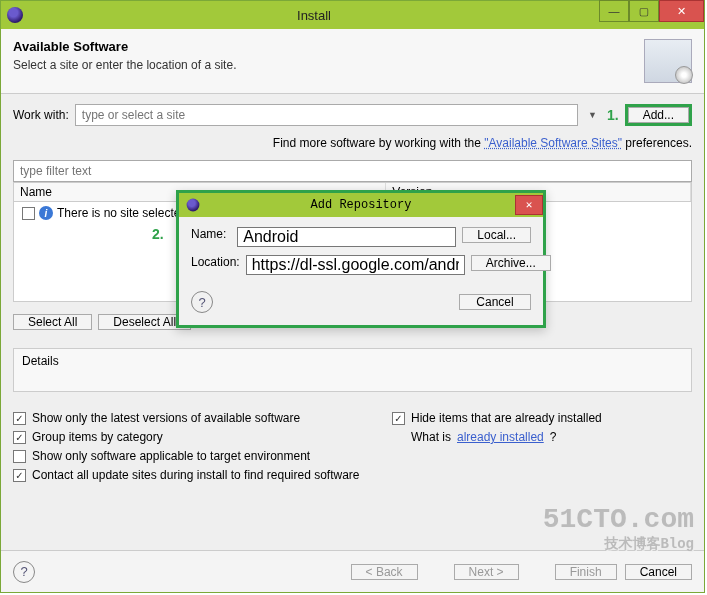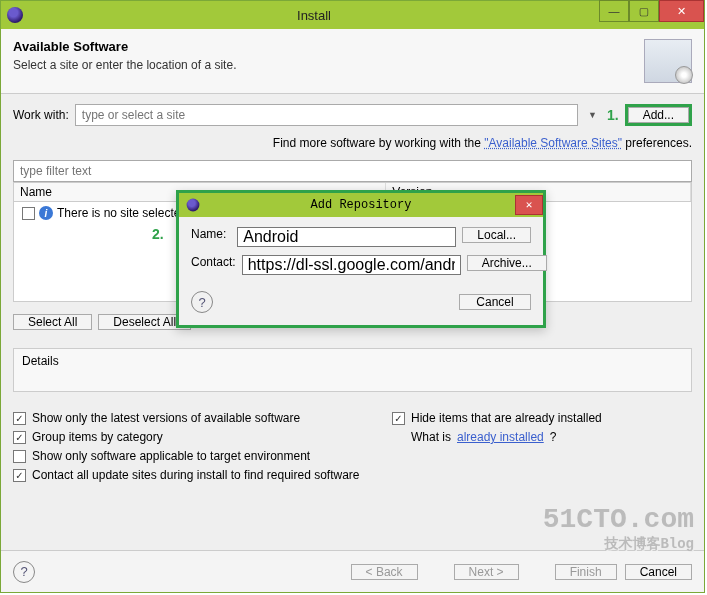--- a/index.html
+++ b/index.html
@@ -179,21 +179,21 @@
       <span class="t">Add Repository</span>
       <span class="dlg-close">✕</span>
     </div>
     <div class="dlg-body">
       <div class="dlg-row">
         <span class="dlbl">Name:</span>
         <input value="Android" style="">
         <button class="btn">Local...</button>
       </div>
       <div class="dlg-row">
-        <span class="dlbl">Contact:</span>
+        <span class="dlbl">Location:</span>
         <input class="loc-box" value="https://dl-ssl.google.com/android/eclipse/" style="">
         <button class="btn">Archive...</button>
       </div>
       <div class="dlg-btns">
         <span class="help-icon">?</span>
         <button class="btn" style="width:72px">Cancel</button>
       </div>
     </div>
   </div>
 </div>

